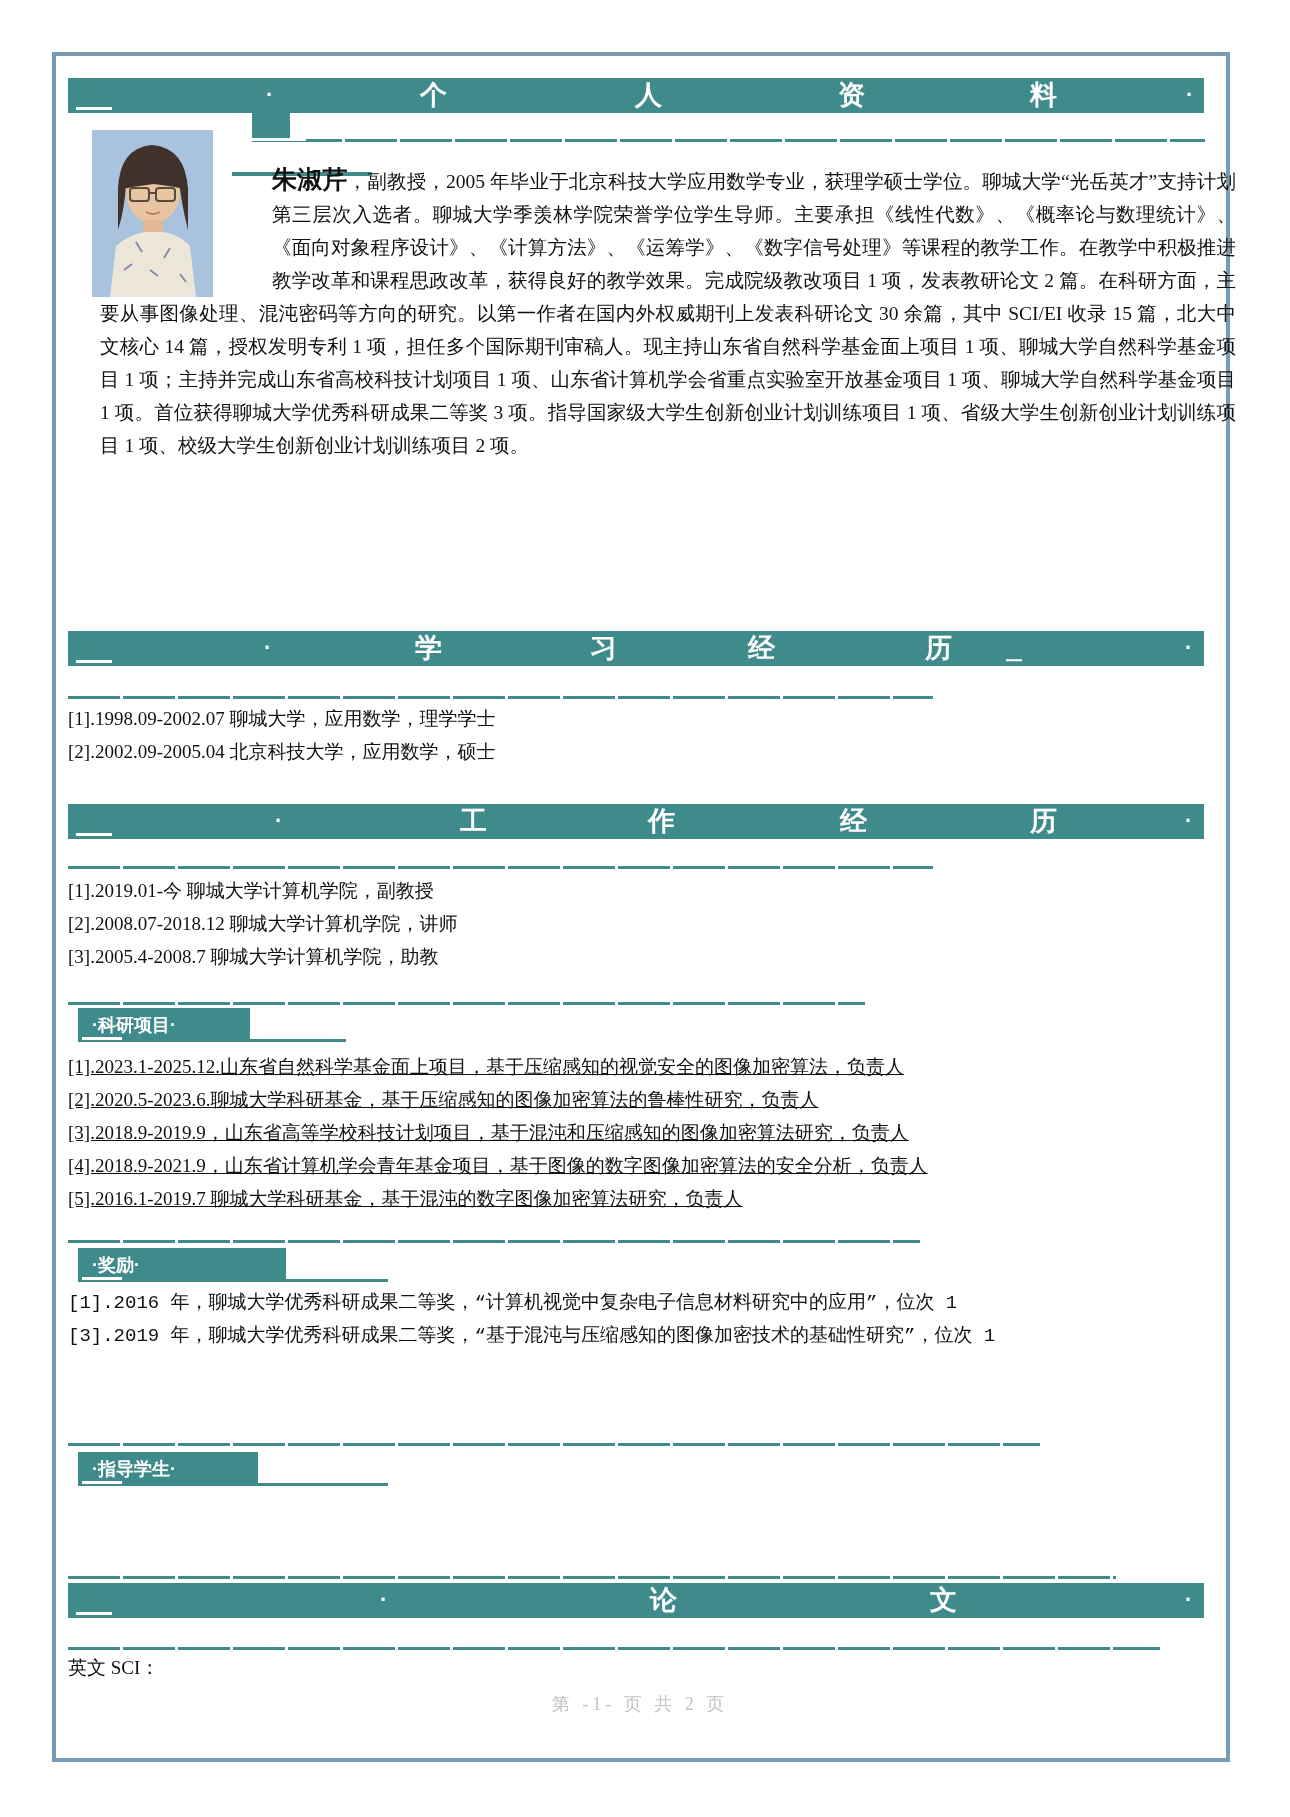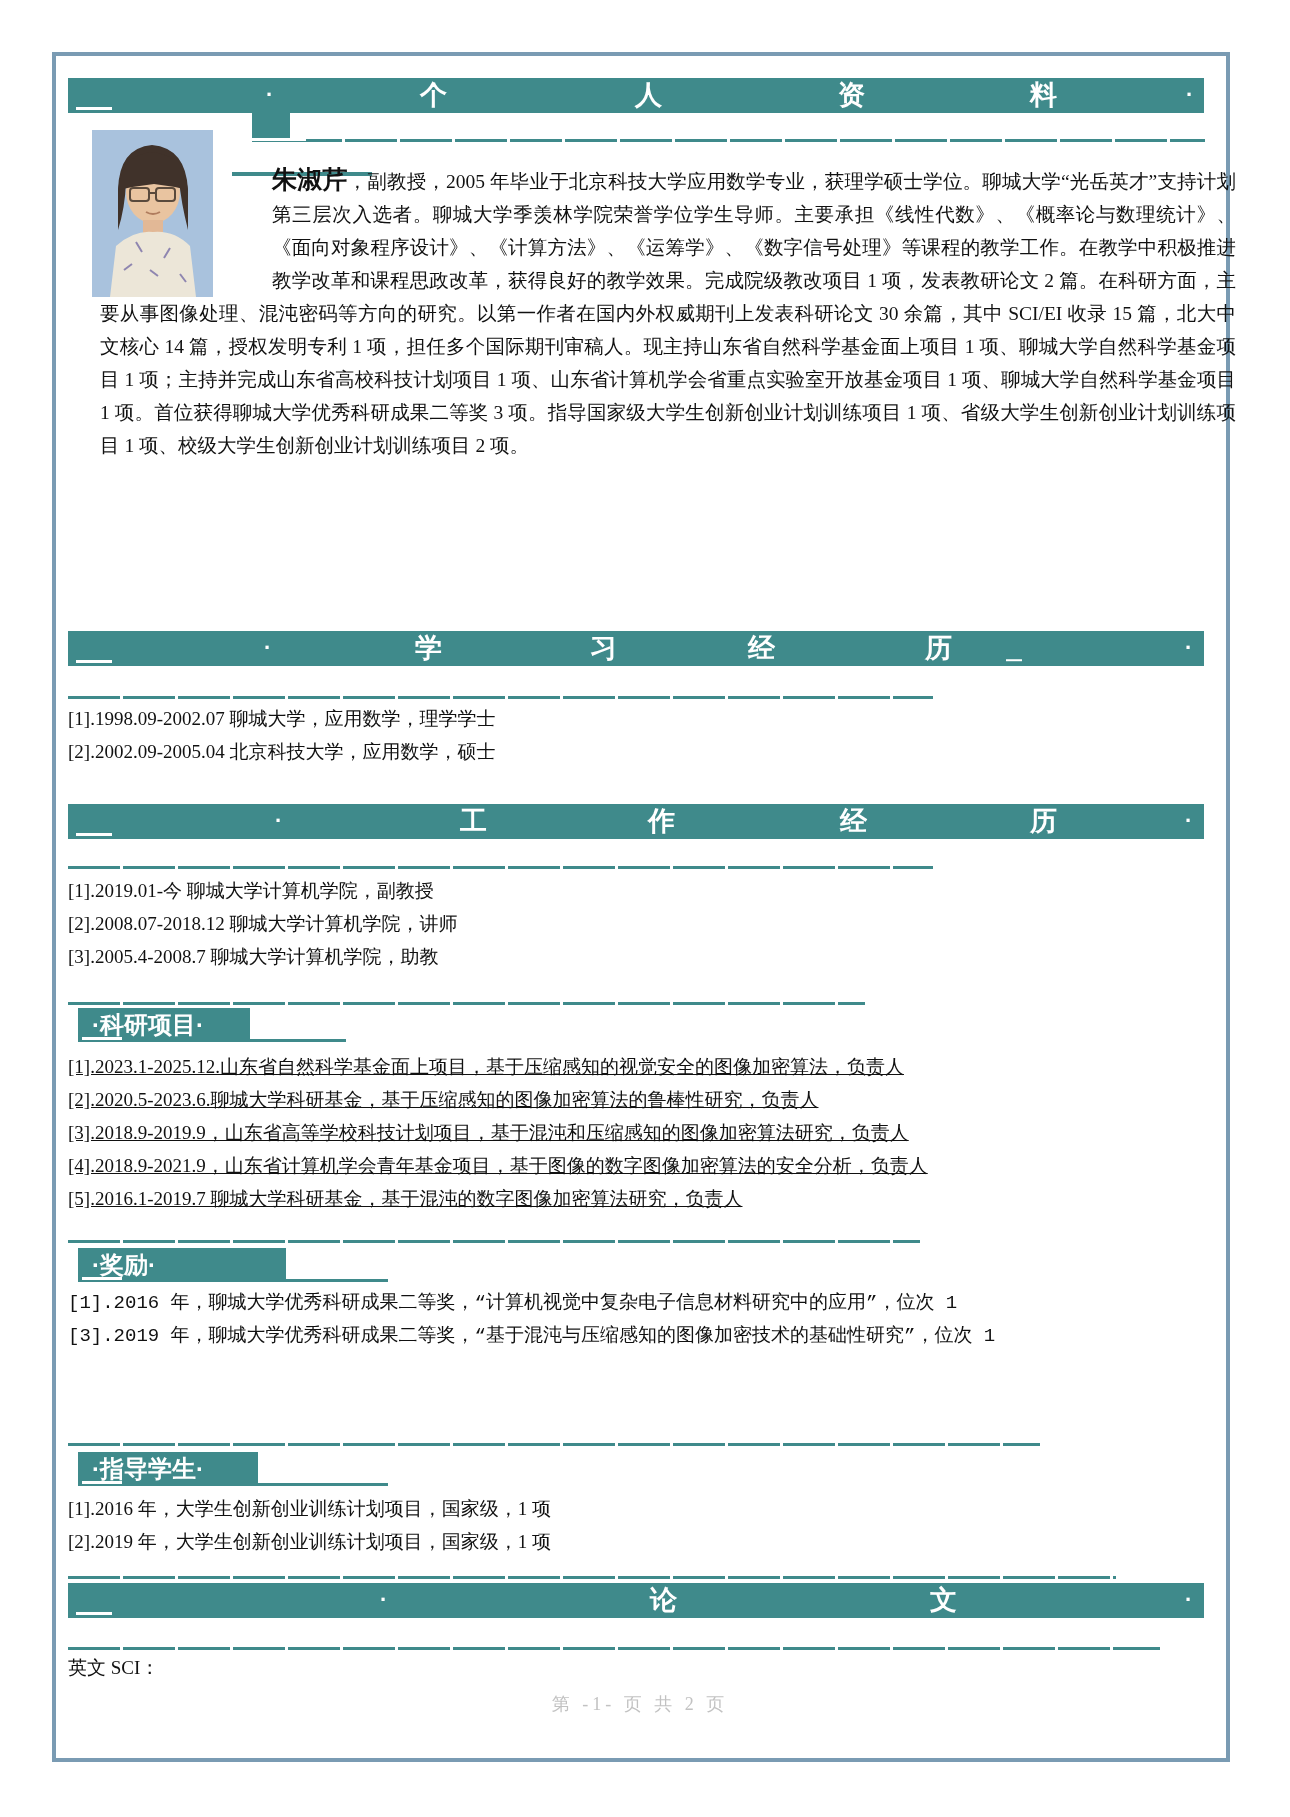--- a/index.html
+++ b/index.html
@@ -22,21 +22,21 @@
   .bar .bus{ position:absolute; bottom:0px; font-size:22px; }
   .bar .bar-dash{ position:absolute; left:8px; bottom:3px; width:36px; height:3px; background:#fff; }
   
   .tline{ position:absolute; height:3px;
     background:repeating-linear-gradient(90deg,var(--teal) 0 52px,#ffffff 52px 55px); }
   .tline-solid{ position:absolute; height:4px; background:var(--teal); }
   
   .subbox{
     position:absolute; left:78px; width:172px; height:34px; background:var(--teal);
     color:#fff; font-family:"Liberation Sans","DejaVu Sans",sans-serif; font-weight:bold;
-    font-size:24px; line-height:34px; padding-left:14px; box-sizing:border-box;
+    font-size:18px; line-height:34px; padding-left:14px; box-sizing:border-box;
   }
   .subbox .sub-dash{ position:absolute; left:4px; bottom:2px; width:40px; height:3px; background:#fff; }
   
   .bio{
     position:absolute; left:68px; top:163px; width:1136px;
     font-size:19.5px; line-height:33px; text-align:justify;margin-left:32px;
   }
   .bio .float-spacer{ float:left; width:172px; height:128px; }
   .bio .name{ font-weight:bold; font-size:25px; font-family:"Liberation Sans","DejaVu Sans",sans-serif; }
   .email-row{ position:absolute; left:68px; top:552px; font-weight:bold; font-size:21px;
@@ -149,24 +149,20 @@
     <div class="entry">[1].2016 年，聊城大学优秀科研成果二等奖，“计算机视觉中复杂电子信息材料研究中的应用”，位次 1</div>
     <div class="entry">[3].2019 年，聊城大学优秀科研成果二等奖，“基于混沌与压缩感知的图像加密技术的基础性研究”，位次 1</div>
   </div>
 
   <div class="tline" style="left:68px; top:1443px; width:972px;"></div>
   <div class="subbox" style="top:1452px; width:180px;">
     <span>·指导学生·</span>
     <span class="sub-dash"></span>
   </div>
   <div class="tline-solid" style="left:258px; top:1483px; width:130px; height:3px;"></div>
-  <div class="entry-list" style="top:1492px;">
-    <div class="entry">[1].2016 年，大学生创新创业训练计划项目，国家级，1 项</div>
-    <div class="entry">[2].2019 年，大学生创新创业训练计划项目，国家级，1 项</div>
-  </div>
 
   <div class="tline" style="left:68px; top:1576px; width:1048px;"></div>
   <div class="bar" style="top:1583px;">
     <span class="bdot" style="left:312px;">·</span>
     <span class="bc" style="left:582px;">论</span>
     <span class="bc" style="left:862px;">文</span>
     <span class="bdot" style="left:1117px;">·</span>
     <span class="bar-dash"></span>
   </div>
   <div class="tline" style="left:68px; top:1647px; width:1092px;"></div>

